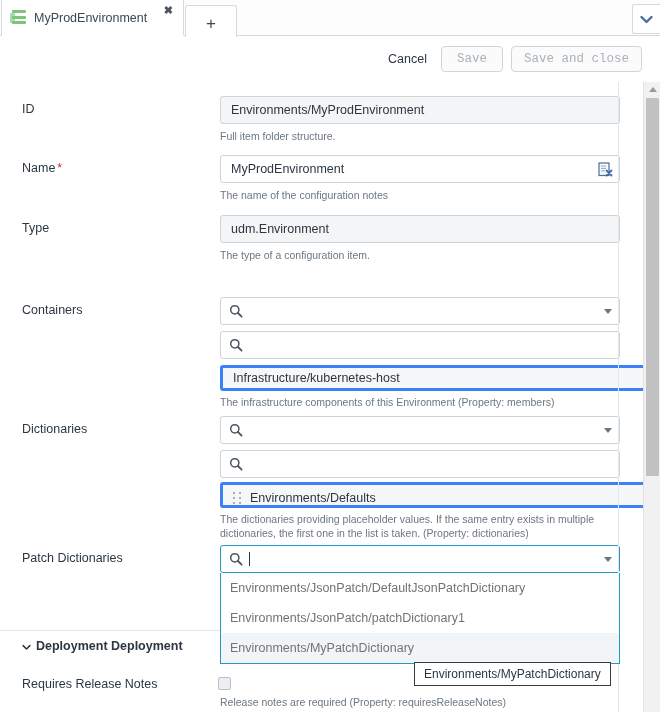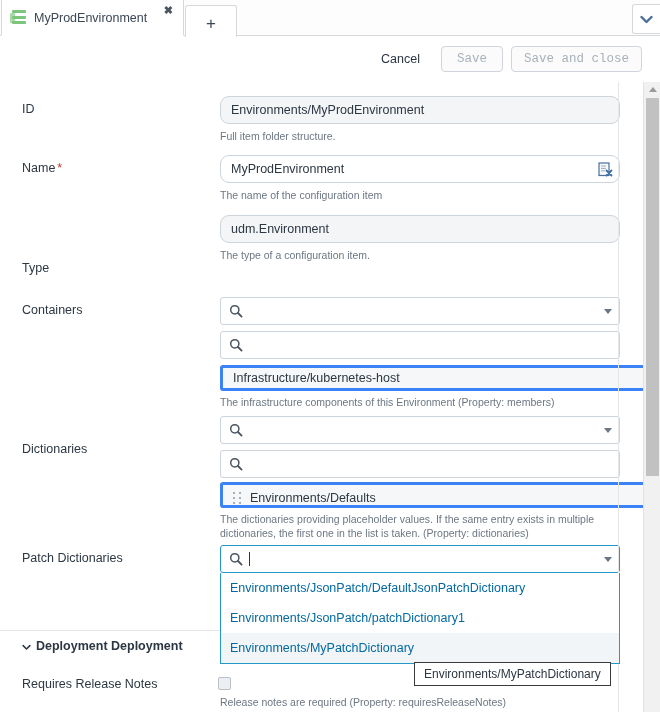--- a/index.html
+++ b/index.html
@@ -80,21 +80,21 @@
   
   .actionbar {
     position: absolute; left: 0; top: 37px;
     width: 660px; height: 44px;
     background: #ffffff;
     display: flex; align-items: center; justify-content: flex-end;
     padding-right: 18px;
   }
   .link-btn {
     font-size: 12.5px; color: #2c3742;
-    margin-right: 13px; cursor: pointer;
+    margin-right: 6px; cursor: pointer;
   }
   .btn {
     height: 26px; min-width: 62px;
     border: 1px solid #cfd5da;
     border-radius: 4px;
     background: #fbfbfc;
     color: #a8b1b9;
     font-size: 12.5px;
     font-family: Liberation Mono, monospace;
     display: inline-flex; align-items: center; justify-content: center;
@@ -120,21 +120,21 @@
     position: absolute; left: 220px;
     font-size: 10.5px; color: #6c7782;
     line-height: 14px;
     width: 400px;
   }
 
   .field {
     position: absolute; left: 220px;
     width: 400px; height: 28px;
     border: 1px solid #cdd4da;
-    border-radius: 9px;
+    border-radius: 3px;
     background: #ffffff;
     font-size: 12.5px;
     color: #2c3742;
     padding: 0 10px;
     display: flex; align-items: center;
   }
   .field.readonly { background: #f3f5f7; }
   .field.has-icon { padding-right: 34px; }
 
   .field-icon-btn {
@@ -223,21 +223,21 @@
     border: 1px solid #2398c9;
     border-top: none;
     background: #ffffff;
     z-index: 40;
   }
   .dd-item {
     height: 30px;
     display: flex; align-items: center;
     padding-left: 9px;
     font-size: 12.5px;
-    color: #0369a1;
+    color: #737373;
     cursor: pointer;
     white-space: nowrap;
   }
   .dd-item.hl { background: #f2f5f8; }
 
   
   .tooltip {
     position: absolute;
     background: #ffffff;
     border: 1px solid #3a3a3a;
@@ -330,23 +330,23 @@
       <span>Name</span><span class="req">*</span>
     </div>
     <div class="field has-icon" style="top:73px;">MyProdEnvironment</div>
     <div class="field-icon-btn" style="left:596px; top:78px;">
       <svg width="17" height="17" viewBox="0 0 17 17">
         <rect x="2" y="2" width="10" height="12.5" fill="#f7f9fa" stroke="#4a6f9c" stroke-width="1.2"></rect>
         <path d="M4 5 h5 M4 7.4 h5 M4 9.8 h4" stroke="#8aa0bb" stroke-width="0.9"></path>
         <path d="M9.5 9.5 l5 5 M14.5 9.5 l-5 5" stroke="#3d6ea5" stroke-width="1.8" stroke-linecap="round"></path>
       </svg>
     </div>
-    <div class="help" style="top:106px;">The name of the configuration item</div>
-
-    <div class="label" style="top:139px;margin-top:40px;">Type</div>
+    <div class="help" style="top:106px;">The name of the configuration notes</div>
+
+    <div class="label" style="top:139px;">Type</div>
     <div class="field readonly" style="top:133px;">udm.Environment</div>
     <div class="help" style="top:166px;">The type of a configuration item.</div>
 
 
     <div class="label" style="top:221px;">Containers</div>
     <div class="select" style="top:215px;">
       <svg class="mag" viewBox="0 0 14 14">
         <circle cx="5.8" cy="5.8" r="4.1" stroke="#4a5560" stroke-width="1.5" fill="none"></circle>
         <path d="M9 9 L12.6 12.6" stroke="#4a5560" stroke-width="1.8" stroke-linecap="round"></path>
       </svg>
@@ -357,21 +357,21 @@
         <circle cx="5.8" cy="5.8" r="4.1" stroke="#4a5560" stroke-width="1.5" fill="none"></circle>
         <path d="M9 9 L12.6 12.6" stroke="#4a5560" stroke-width="1.8" stroke-linecap="round"></path>
       </svg>
     </div>
     <div class="chip" style="top:283px;">
       <span>Infrastructure/kubernetes-host</span>
       <span class="x">✖</span>
     </div>
     <div class="help" style="top:313px;">The infrastructure components of this Environment (Property: members)</div>
 
-    <div class="label" style="top:360px;">Dictionaries</div>
+    <div class="label" style="top:340px;">Dictionaries</div>
     <div class="select" style="top:334px;">
       <svg class="mag" viewBox="0 0 14 14">
         <circle cx="5.8" cy="5.8" r="4.1" stroke="#4a5560" stroke-width="1.5" fill="none"></circle>
         <path d="M9 9 L12.6 12.6" stroke="#4a5560" stroke-width="1.8" stroke-linecap="round"></path>
       </svg>
       <span class="caret"></span>
     </div>
     <div class="select" style="top:368px;">
       <svg class="mag" viewBox="0 0 14 14">
         <circle cx="5.8" cy="5.8" r="4.1" stroke="#4a5560" stroke-width="1.5" fill="none"></circle>

